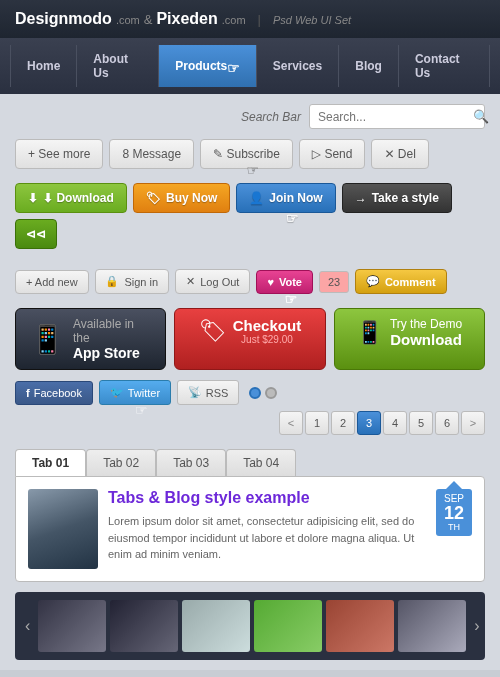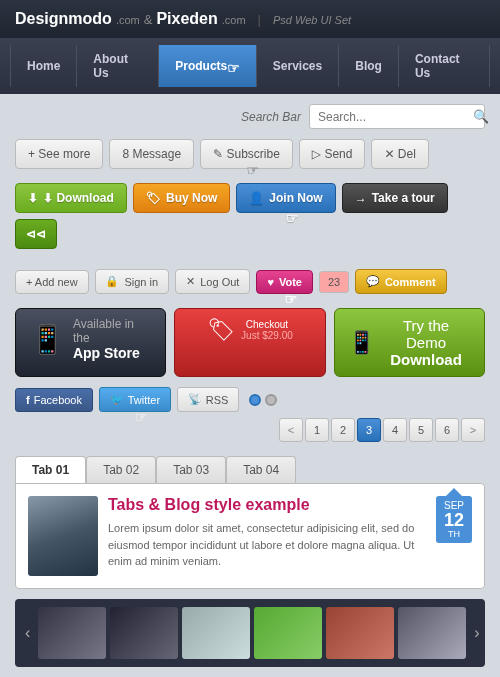--- a/index.html
+++ b/index.html
@@ -340,21 +340,21 @@
       flex-shrink: 0;
       position: relative;
       overflow: hidden;
     }
     .tab-img-face {
       width: 100%;
       height: 100%;
       background: linear-gradient(160deg, #8899aa 0%, #445566 50%, #223344 100%);
     }
     .tab-text { flex: 1; }
-    .tab-title { font-size: 16px; font-weight: bold; color: #be185d; margin-bottom: 6px; }
+    .tab-title { font-size: 16px; font-weight: bold; color: #6d28d9; margin-bottom: 6px; }
     .tab-body { font-size: 11px; color: #666; line-height: 1.5; }
     .tab-date {
       display: flex;
       flex-direction: column;
       align-items: center;
       background: #4a90d9;
       color: #fff;
       padding: 4px 8px;
       border-radius: 3px;
       font-size: 11px;
@@ -473,21 +473,21 @@
       <span>🏷</span>
       <span>Buy Now</span>
     </button>
     <button class="btn btn-blue" style="position:relative;">
       <span>👤</span>
       <span>Join Now</span>
       <span style="position:absolute;bottom:-14px;left:50%;font-size:14px;">☞</span>
     </button>
     <button class="btn btn-dark">
       <span>→</span>
-      <span>Take a tour</span>
+      <span>Take a style</span>
     </button>
     <button class="btn btn-share">
       <span>⊲⊲</span>
     </button>
   </div>
 
   <div class="btn-row" style="margin-top:20px;">
     <button class="btn btn-light btn-small">
       <span>+ Add new</span>
     </button>
@@ -518,30 +518,30 @@
         <div>
           <div style="font-size:12px;color:#aaa;">Available in the</div>
           <div style="font-size:14px;font-weight:bold;">App Store</div>
         </div>
       </div>
     </div>
     <div class="btn-checkout">
       <div style="display:flex;align-items:center;gap:6px;">
         <span style="font-size:22px;">🏷</span>
         <div>
-          <div style="font-size:10px;font-weight:normal;">Checkout</div>
+          <div style="font-size:15px;font-weight:bold;">Checkout</div>
           <div style="font-size:10px;color:#ffaaaa;">Just $29.00</div>
         </div>
       </div>
     </div>
     <div class="btn-trydemo">
       <div style="display:flex;align-items:center;gap:6px;">
         <span style="font-size:22px;">📱</span>
         <div>
-          <div style="font-size:15px;">Try the Demo</div>
+          <div style="font-size:12px;">Try the Demo</div>
           <div style="font-size:15px;font-weight:bold;">Download</div>
         </div>
       </div>
     </div>
   </div>
 
   <div class="social-row">
     <div class="btn-facebook">
       <span style="font-weight:bold;">f</span>
       <span>Facebook</span>

